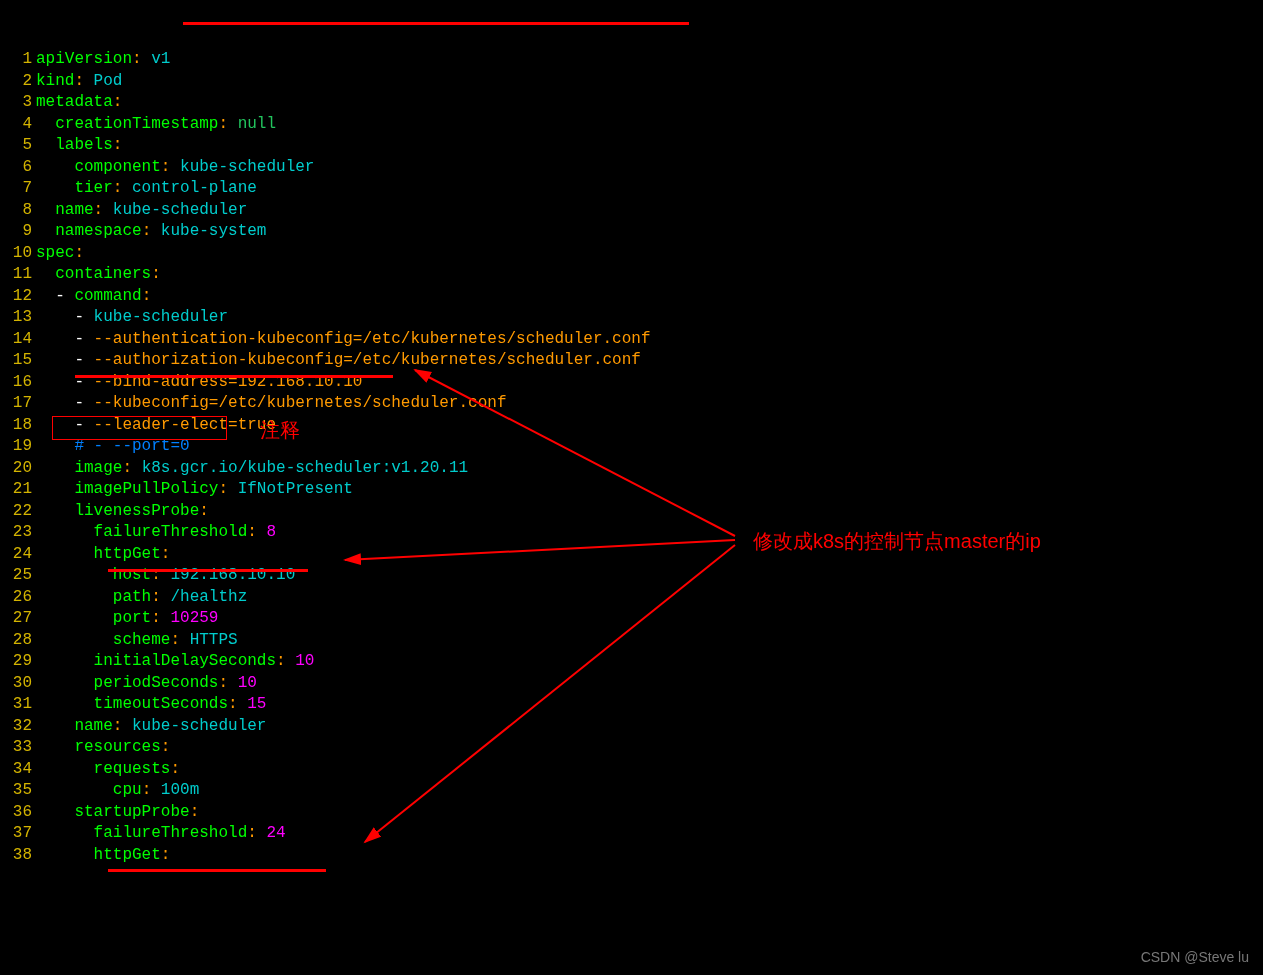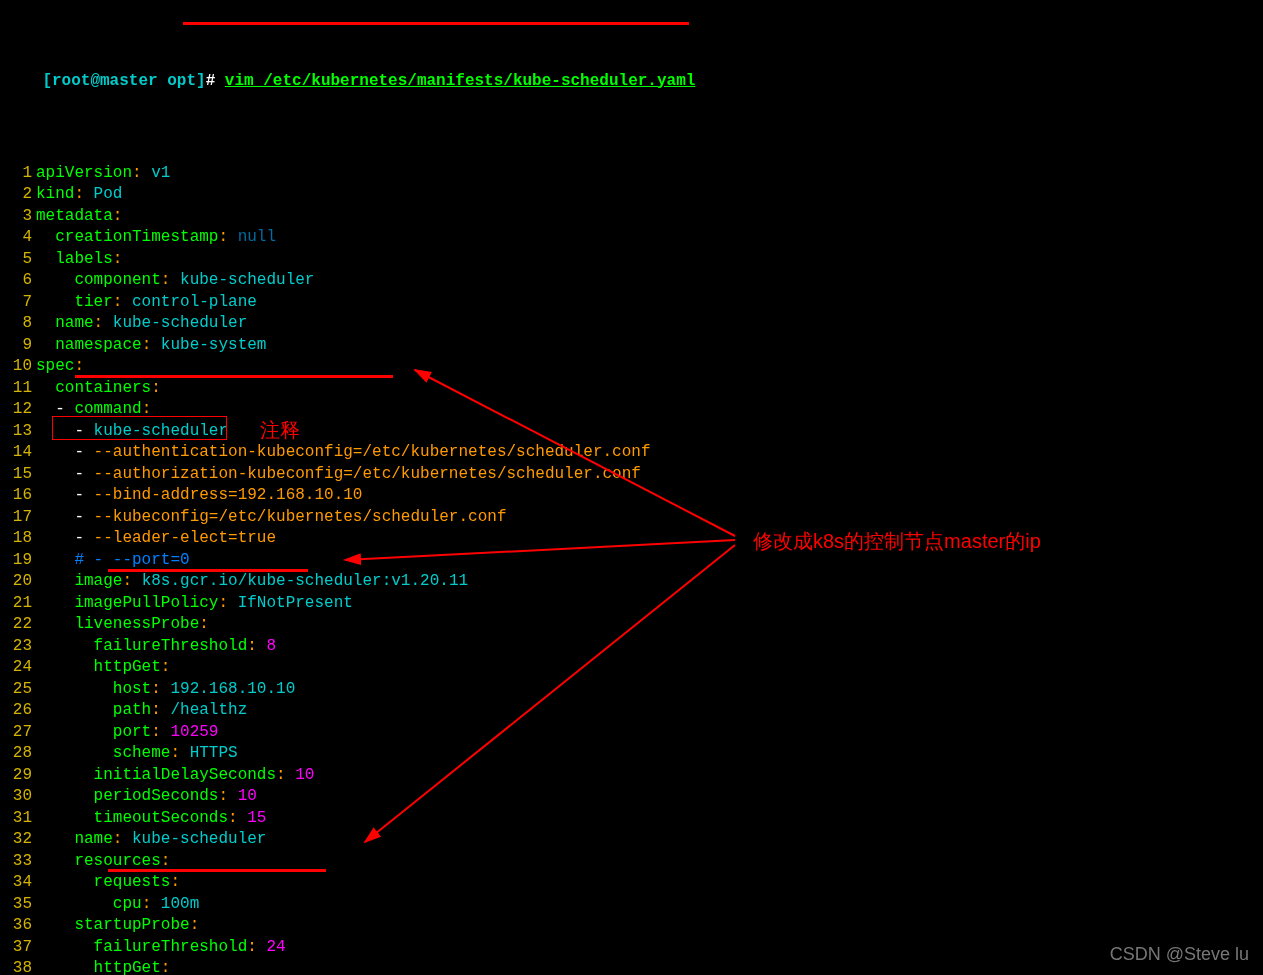--- a/index.html
+++ b/index.html
@@ -28,21 +28,21 @@
     flex-shrink:0;
   }
   .c { padding-left:2px;text-align:right; }
   
   .t-prompt { color:#00cccc; font-weight:bold; }
   .t-hash   { color:#ffffff; font-weight:bold; }
   .t-cmd    { color:#00ff00; font-weight:bold; text-decoration:underline; }
   .t-key    { color:#00ff00; }
   .t-col    { color:#ff9a00; }
   .t-str    { color:#00cccc; }
-  .t-null   { color:#0369a1; }
+  .t-null   { color:#22c55e; }
   .t-num    { color:#ff00ff; }
   .t-dash   { color:#ffffff; }
   .t-arg    { color:#ff9a00;margin-top:32px; }
   .t-cmt    { color:#0080ff;margin-top:41px; }
 
   
   .underline-bar {
     position:absolute;
     background:#ff0000;
     height:3px;
@@ -56,31 +56,28 @@
     color:#ff0000;
     font-family:"Microsoft YaHei","SimSun",sans-serif;
     font-size:20px;
     font-weight:normal;
   }
   .watermark {
     position:absolute;
     right:14px; bottom:10px;
     color:#777;
     font-family:Arial,sans-serif;
-    font-size:18px;
+    font-size:14px;
   }
   svg.arrow { position:absolute; left:0; top:0; pointer-events:none; }
 </style>
 </head>
 <body>
 
 <div class="terminal">
-  <div class="prompt-line">
-    <span class="t-prompt">[root@master opt]</span><span class="t-hash">#</span> <span class="t-cmd">vim /etc/kubernetes/manifests/kube-scheduler.yaml</span>
-  </div>
   <div id="code"><div class="code-line"><span class="ln">1</span><span class="c"><span class="t-key">apiVersion</span><span class="t-col">: </span><span class="t-str">v1</span></span></div><div class="code-line"><span class="ln">2</span><span class="c"><span class="t-key">kind</span><span class="t-col">: </span><span class="t-str">Pod</span></span></div><div class="code-line"><span class="ln">3</span><span class="c"><span class="t-key">metadata</span><span class="t-col">:</span></span></div><div class="code-line"><span class="ln">4</span><span class="c"><span>  </span><span class="t-key">creationTimestamp</span><span class="t-col">: </span><span class="t-null">null</span></span></div><div class="code-line"><span class="ln">5</span><span class="c"><span>  </span><span class="t-key">labels</span><span class="t-col">:</span></span></div><div class="code-line"><span class="ln">6</span><span class="c"><span>    </span><span class="t-key">component</span><span class="t-col">: </span><span class="t-str">kube-scheduler</span></span></div><div class="code-line"><span class="ln">7</span><span class="c"><span>    </span><span class="t-key">tier</span><span class="t-col">: </span><span class="t-str">control-plane</span></span></div><div class="code-line"><span class="ln">8</span><span class="c"><span>  </span><span class="t-key">name</span><span class="t-col">: </span><span class="t-str">kube-scheduler</span></span></div><div class="code-line"><span class="ln">9</span><span class="c"><span>  </span><span class="t-key">namespace</span><span class="t-col">: </span><span class="t-str">kube-system</span></span></div><div class="code-line"><span class="ln">10</span><span class="c"><span class="t-key">spec</span><span class="t-col">:</span></span></div><div class="code-line"><span class="ln">11</span><span class="c"><span>  </span><span class="t-key">containers</span><span class="t-col">:</span></span></div><div class="code-line"><span class="ln">12</span><span class="c"><span>  </span><span class="t-dash">- </span><span class="t-key">command</span><span class="t-col">:</span></span></div><div class="code-line"><span class="ln">13</span><span class="c"><span>    </span><span class="t-dash">- </span><span class="t-str">kube-scheduler</span></span></div><div class="code-line"><span class="ln">14</span><span class="c"><span>    </span><span class="t-dash">- </span><span class="t-arg">--authentication-kubeconfig=/etc/kubernetes/scheduler.conf</span></span></div><div class="code-line"><span class="ln">15</span><span class="c"><span>    </span><span class="t-dash">- </span><span class="t-arg">--authorization-kubeconfig=/etc/kubernetes/scheduler.conf</span></span></div><div class="code-line"><span class="ln">16</span><span class="c"><span>    </span><span class="t-dash">- </span><span class="t-arg">--bind-address=192.168.10.10</span></span></div><div class="code-line"><span class="ln">17</span><span class="c"><span>    </span><span class="t-dash">- </span><span class="t-arg">--kubeconfig=/etc/kubernetes/scheduler.conf</span></span></div><div class="code-line"><span class="ln">18</span><span class="c"><span>    </span><span class="t-dash">- </span><span class="t-arg">--leader-elect=true</span></span></div><div class="code-line"><span class="ln">19</span><span class="c"><span>    </span><span class="t-cmt"># - --port=0</span></span></div><div class="code-line"><span class="ln">20</span><span class="c"><span>    </span><span class="t-key">image</span><span class="t-col">: </span><span class="t-str">k8s.gcr.io/kube-scheduler:v1.20.11</span></span></div><div class="code-line"><span class="ln">21</span><span class="c"><span>    </span><span class="t-key">imagePullPolicy</span><span class="t-col">: </span><span class="t-str">IfNotPresent</span></span></div><div class="code-line"><span class="ln">22</span><span class="c"><span>    </span><span class="t-key">livenessProbe</span><span class="t-col">:</span></span></div><div class="code-line"><span class="ln">23</span><span class="c"><span>      </span><span class="t-key">failureThreshold</span><span class="t-col">: </span><span class="t-num">8</span></span></div><div class="code-line"><span class="ln">24</span><span class="c"><span>      </span><span class="t-key">httpGet</span><span class="t-col">:</span></span></div><div class="code-line"><span class="ln">25</span><span class="c"><span>        </span><span class="t-key">host</span><span class="t-col">: </span><span class="t-str">192.168.10.10</span></span></div><div class="code-line"><span class="ln">26</span><span class="c"><span>        </span><span class="t-key">path</span><span class="t-col">: </span><span class="t-str">/healthz</span></span></div><div class="code-line"><span class="ln">27</span><span class="c"><span>        </span><span class="t-key">port</span><span class="t-col">: </span><span class="t-num">10259</span></span></div><div class="code-line"><span class="ln">28</span><span class="c"><span>        </span><span class="t-key">scheme</span><span class="t-col">: </span><span class="t-str">HTTPS</span></span></div><div class="code-line"><span class="ln">29</span><span class="c"><span>      </span><span class="t-key">initialDelaySeconds</span><span class="t-col">: </span><span class="t-num">10</span></span></div><div class="code-line"><span class="ln">30</span><span class="c"><span>      </span><span class="t-key">periodSeconds</span><span class="t-col">: </span><span class="t-num">10</span></span></div><div class="code-line"><span class="ln">31</span><span class="c"><span>      </span><span class="t-key">timeoutSeconds</span><span class="t-col">: </span><span class="t-num">15</span></span></div><div class="code-line"><span class="ln">32</span><span class="c"><span>    </span><span class="t-key">name</span><span class="t-col">: </span><span class="t-str">kube-scheduler</span></span></div><div class="code-line"><span class="ln">33</span><span class="c"><span>    </span><span class="t-key">resources</span><span class="t-col">:</span></span></div><div class="code-line"><span class="ln">34</span><span class="c"><span>      </span><span class="t-key">requests</span><span class="t-col">:</span></span></div><div class="code-line"><span class="ln">35</span><span class="c"><span>        </span><span class="t-key">cpu</span><span class="t-col">: </span><span class="t-str">100m</span></span></div><div class="code-line"><span class="ln">36</span><span class="c"><span>    </span><span class="t-key">startupProbe</span><span class="t-col">:</span></span></div><div class="code-line"><span class="ln">37</span><span class="c"><span>      </span><span class="t-key">failureThreshold</span><span class="t-col">: </span><span class="t-num">24</span></span></div><div class="code-line"><span class="ln">38</span><span class="c"><span>      </span><span class="t-key">httpGet</span><span class="t-col">:</span></span></div></div>
 </div>
 
 <div class="underline-bar" style="left:183px;top:22px;width:506px;"></div>
 <div class="underline-bar" style="left:75px;top:375px;width:318px;"></div>
 <div class="underline-bar" style="left:108px;top:569px;width:200px;"></div>
 <div class="underline-bar" style="left:108px;top:869px;width:218px;"></div>
 
 <div class="red-box" style="left:52px;top:416px;width:175px;height:24px;"></div>
 

